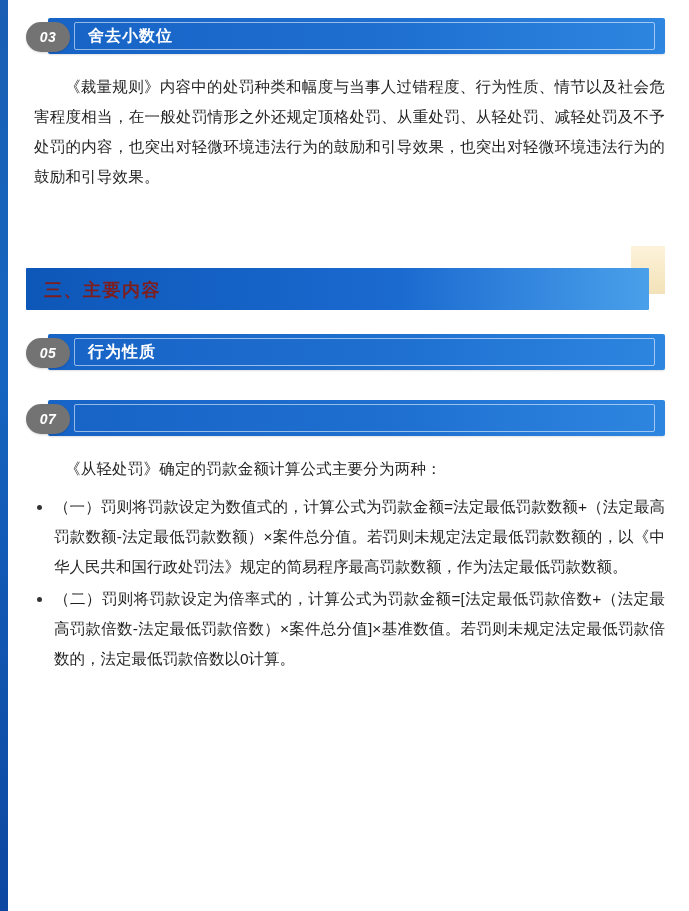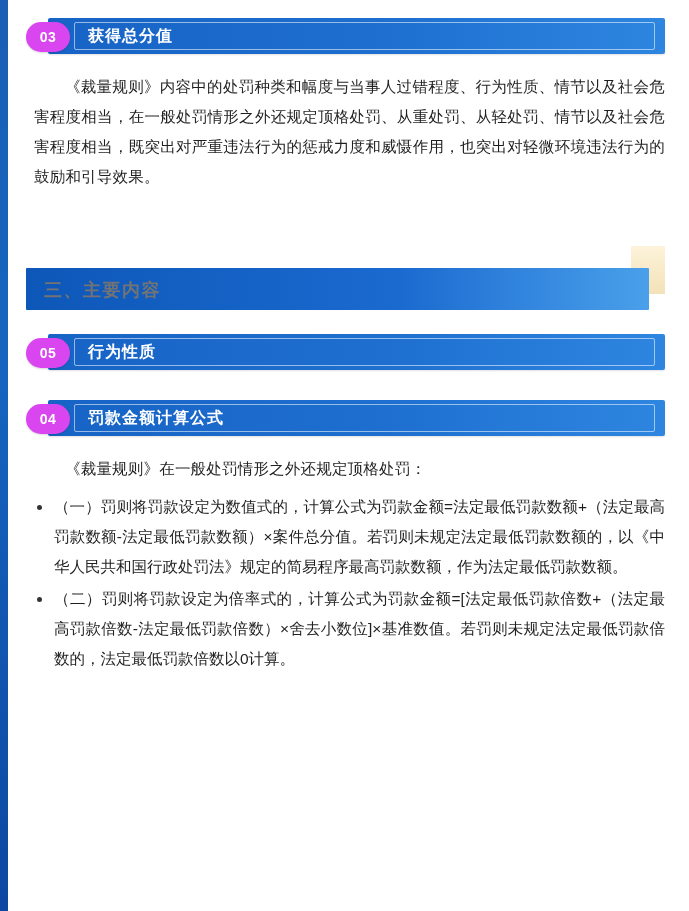--- a/index.html
+++ b/index.html
@@ -58,29 +58,30 @@
     border: 1px solid rgba(255,255,255,0.55);
     border-radius: 2px;
     box-sizing: border-box;
   }
   .num-block .badge {
     position: absolute;
     left: 0;
     top: 4px;
     width: 44px;
     height: 30px;
-    background: #d946ef;
+    background: #737373;
     border-radius: 15px;
     color: #ffffff;
     font-size: 14px;
     font-weight: bold;
     line-height: 30px;
     text-align: center;
     letter-spacing: 0.5px;
     box-shadow: 0 1px 2px rgba(0,0,0,0.15);
+    font-style: italic;
   }
   .num-block .title {
     position: absolute;
     left: 62px;
     top: 8px;
     color: #ffffff;
     font-size: 16px;
     font-weight: bold;
     letter-spacing: 1px;
   }
@@ -105,21 +106,21 @@
     top: 0;
     right: 22px;
     height: 42px;
     background: linear-gradient(90deg, #0d57b8 0%, #1b6ad0 60%, #4aa0ea 100%);
     border-radius: 1px;
   }
   .section-wrap .title {
     position: absolute;
     left: 18px;
     top: 10px;
-    color: #737373;
+    color: #7f1d1d;
     font-size: 18px;
     font-weight: bold;
     letter-spacing: 1.5px;
   }
 
   
   .para {
     font-size: 15.5px;
     line-height: 30px;
     color: #1f1f1f;
@@ -170,24 +171,24 @@
 
 <div class="page">
 
   <div class="top-pad"></div>
 
   <div class="num-block">
     <div class="bar">
       <div class="bar-inner"></div>
     </div>
     <div class="badge">03</div>
-    <div class="title">获得总分值</div>
-  </div>
-
-  <p class="para indent">《裁量规则》内容中的处罚种类和幅度与当事人过错程度、行为性质、情节以及社会危害程度相当，在一般处罚情形之外还规定顶格处罚、从重处罚、从轻处罚、情节以及社会危害程度相当，既突出对严重违法行为的惩戒力度和威慑作用，也突出对轻微环境违法行为的鼓励和引导效果。</p>
+    <div class="title">舍去小数位</div>
+  </div>
+
+  <p class="para indent">《裁量规则》内容中的处罚种类和幅度与当事人过错程度、行为性质、情节以及社会危害程度相当，在一般处罚情形之外还规定顶格处罚、从重处罚、从轻处罚、减轻处罚及不予处罚的内容，也突出对轻微环境违法行为的鼓励和引导效果，也突出对轻微环境违法行为的鼓励和引导效果。</p>
 
   <div class="spacer-lg"></div>
 
   <div class="section-wrap">
     <div class="deco"></div>
     <div class="bar"></div>
     <div class="title">三、主要内容</div>
   </div>
 
   <div class="spacer-sm"></div>
@@ -200,25 +201,24 @@
     <div class="title">行为性质</div>
   </div>
 
 
   <div class="spacer-md"></div>
 
   <div class="num-block">
     <div class="bar">
       <div class="bar-inner"></div>
     </div>
-    <div class="badge">04</div>
-    <div class="title">罚款金额计算公式</div>
-  </div>
-
-  <p class="para indent">《裁量规则》在一般处罚情形之外还规定顶格处罚：</p>
+    <div class="badge">07</div>
+  </div>
+
+  <p class="para indent">《从轻处罚》确定的罚款金额计算公式主要分为两种：</p>
 
   <ul class="bullet-list">
     <li>（一）罚则将罚款设定为数值式的，计算公式为罚款金额=法定最低罚款数额+（法定最高罚款数额-法定最低罚款数额）×案件总分值。若罚则未规定法定最低罚款数额的，以《中华人民共和国行政处罚法》规定的简易程序最高罚款数额，作为法定最低罚款数额。</li>
-    <li>（二）罚则将罚款设定为倍率式的，计算公式为罚款金额=[法定最低罚款倍数+（法定最高罚款倍数-法定最低罚款倍数）×舍去小数位]×基准数值。若罚则未规定法定最低罚款倍数的，法定最低罚款倍数以0计算。</li>
+    <li>（二）罚则将罚款设定为倍率式的，计算公式为罚款金额=[法定最低罚款倍数+（法定最高罚款倍数-法定最低罚款倍数）×案件总分值]×基准数值。若罚则未规定法定最低罚款倍数的，法定最低罚款倍数以0计算。</li>
   </ul>
 
 
 </div>
 
 </body></html>

